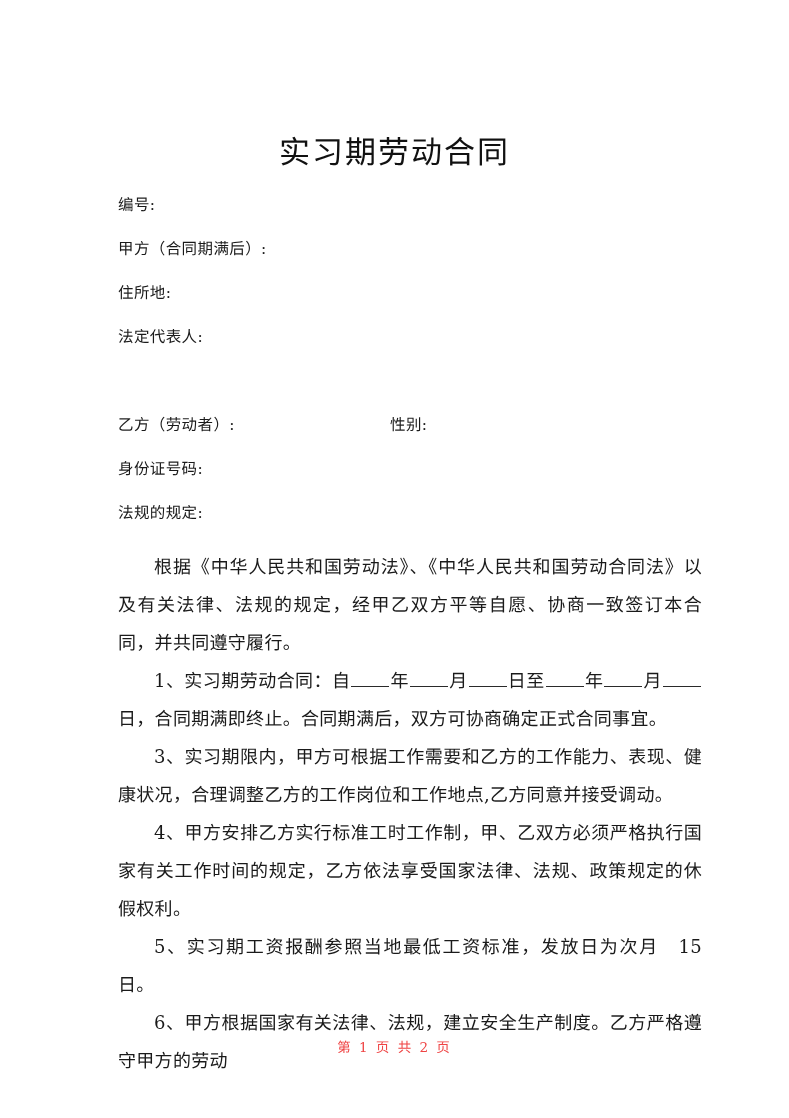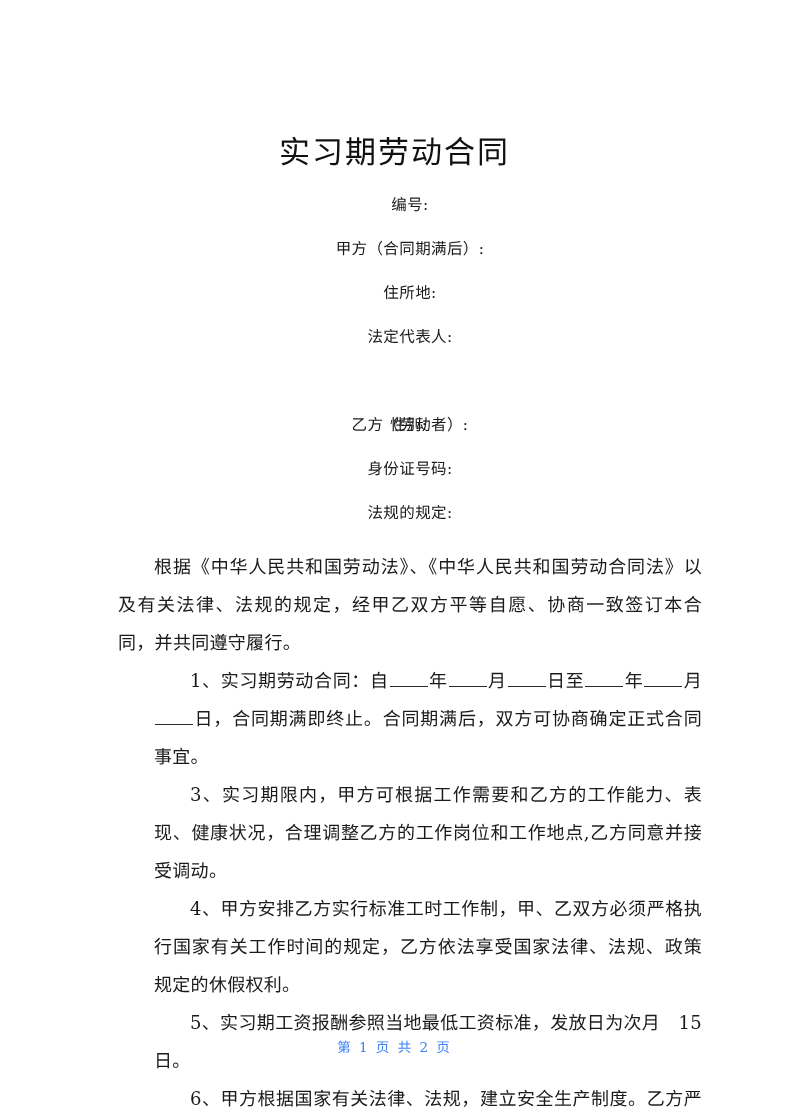--- a/index.html
+++ b/index.html
@@ -34,21 +34,20 @@
     color: #111111;
     margin-top: 44px;
   }
 
   
   .header-fields {
     position: absolute;
     top: 183px;
     left: 118px;
     width: 584px;
-    text-align: center;
   }
   .field-row {
     position: relative;
     height: 44px;
     font-size: 15.5px;
     line-height: 44px;
     letter-spacing: 0.4px;
     white-space: nowrap;
   }
   .field-row.spacer-row {
@@ -74,42 +73,41 @@
     font-size: 18px;
     line-height: 38px;
     text-align: justify;
     text-justify: inter-ideograph;
     text-indent: 2em;
     margin: 0 0 0 0;
     letter-spacing: 0.3px;
   }
   .para + .para {
     margin-top: 0;
-    margin-left: 36px;
   }
   .blank {
     display: inline-block;
     border-bottom: 1px solid #2a2a2a;
     vertical-align: baseline;
     height: 17px;
     margin: 0 1px;
   }
   .blank-date { width: 38px; }
   .blank-post { width: 142px; }
 
   
   .page-footer {
     position: absolute;
     top: 1036px;
     left: 0;
     width: 789px;
     text-align: center;
     font-size: 13.5px;
     letter-spacing: 2px;
-    color: #3b82f6;
+    color: #ef4444;
   }
 </style>
 </head>
 <body>
 
 <div class="page">
 
   <h1 class="doc-title">实习期劳动合同</h1>
 
   <div class="header-fields">

